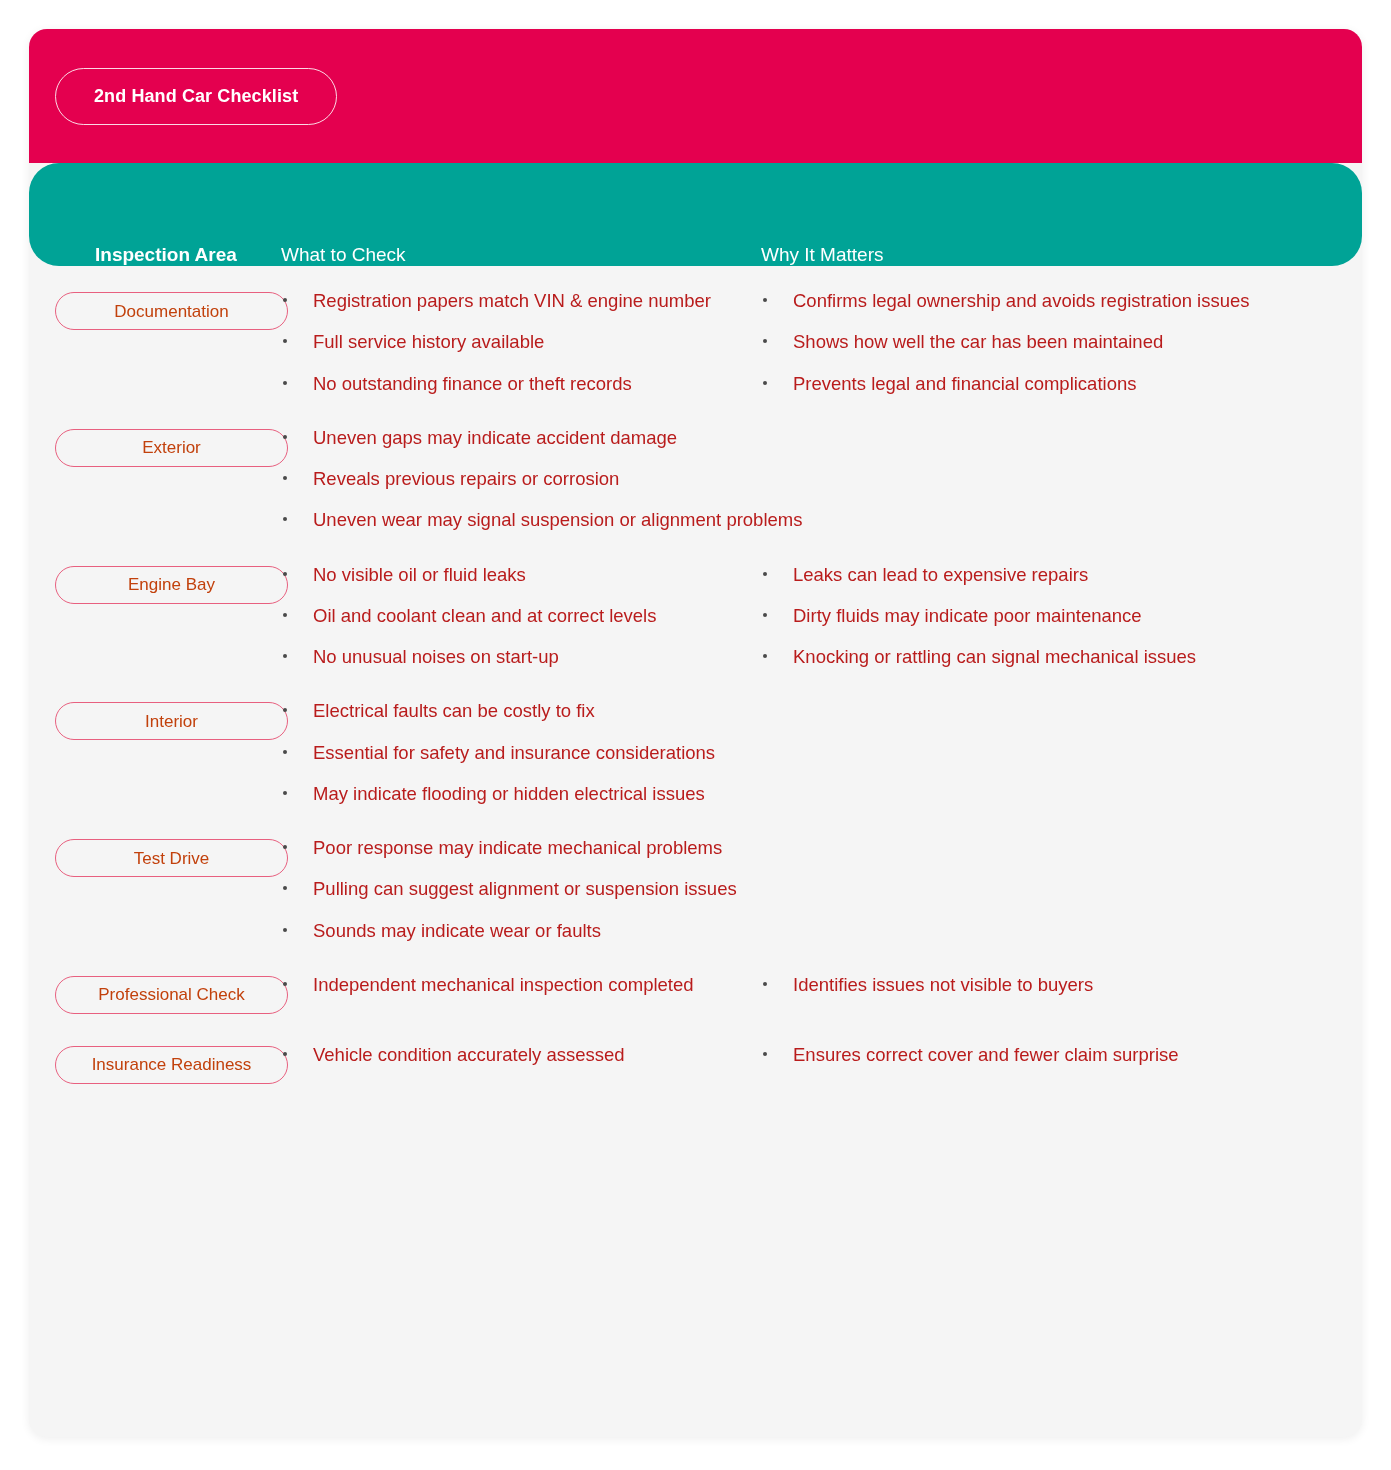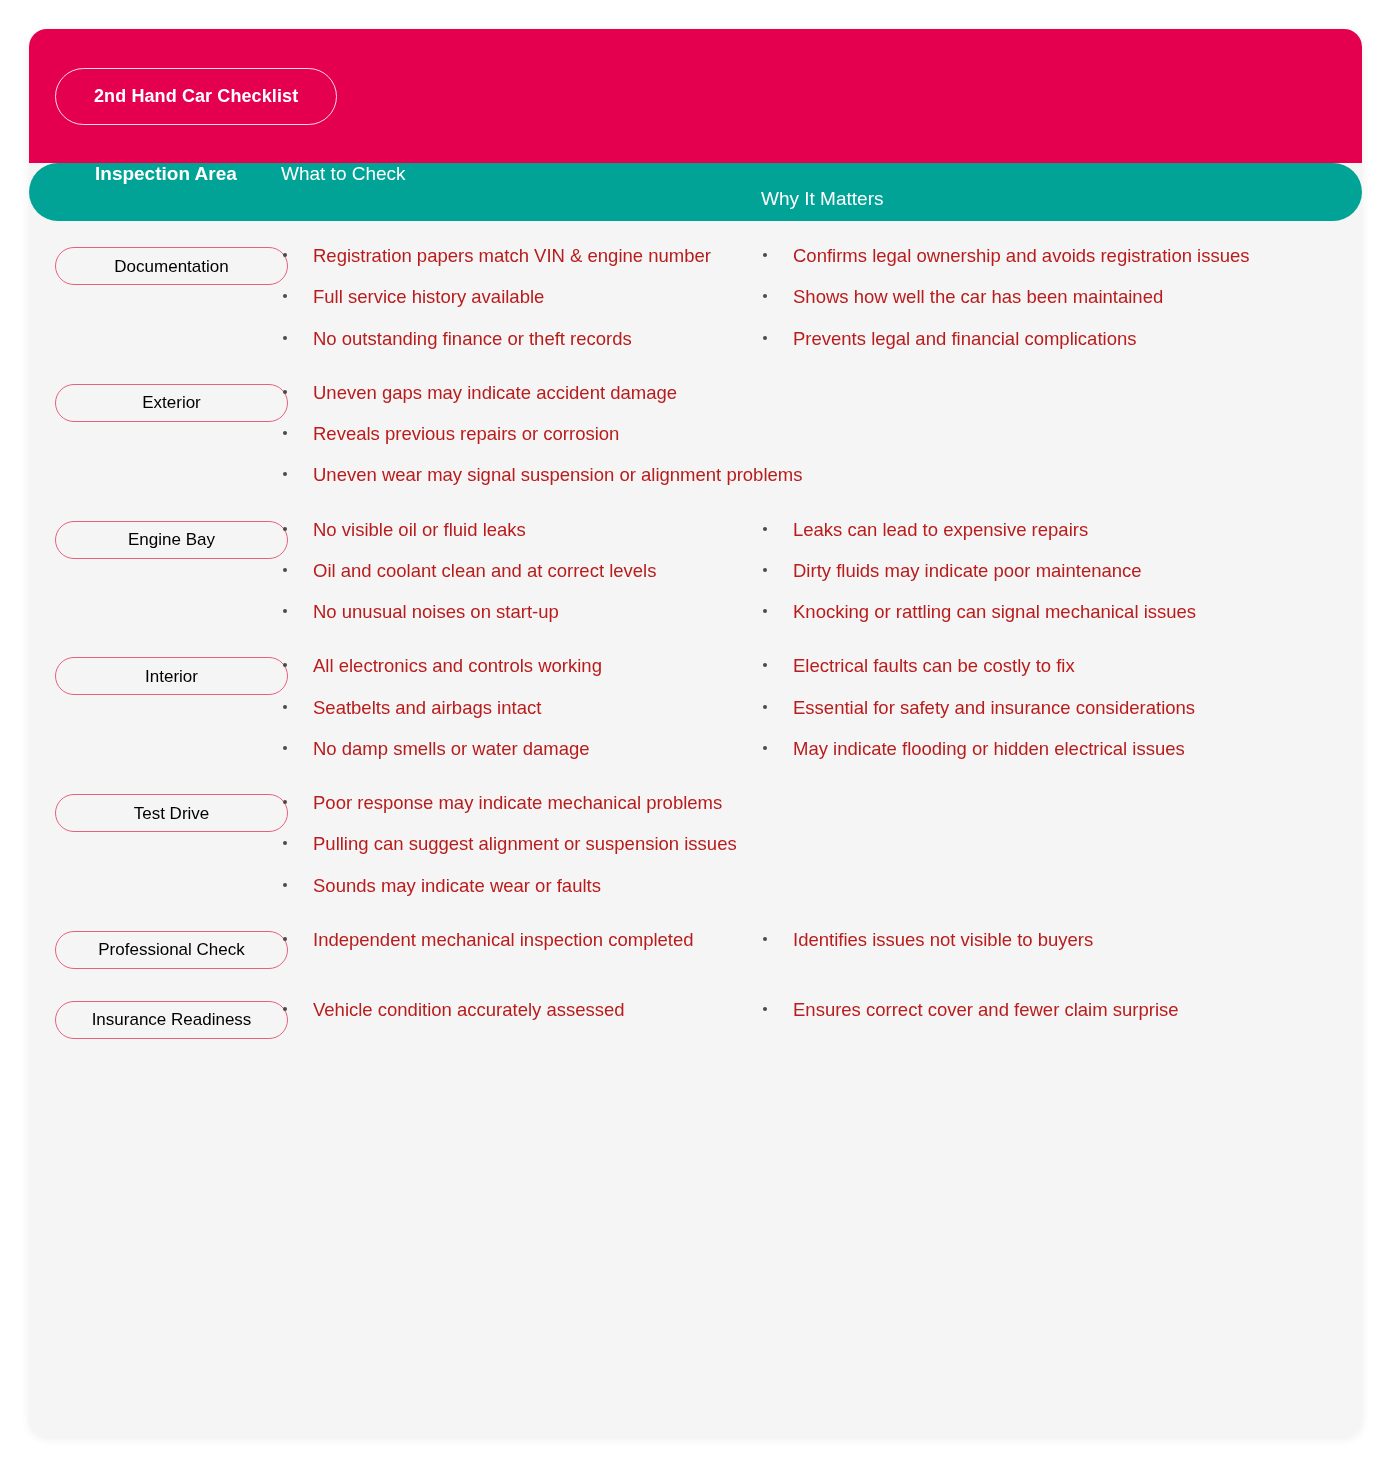--- a/index.html
+++ b/index.html
@@ -56,25 +56,25 @@
     color: #ffffff;
     font-size: 18px;
     font-weight: bold;
     letter-spacing: 0.1px;
     line-height: 1;
     white-space: nowrap;
   }
 
   
   .col-head {
-    height: 58px;
+    height: 103px;
     background: #00a396;
     flex: 0 0 auto;
     display: flex;
-    align-items: flex-start;
+    align-items: flex-end;
     box-sizing: border-box;
     border-radius: 30px;
   }
   .col-head .c1 { width: 252px; padding-left: 66px; box-sizing: border-box; }
   .col-head .c2 { width: 480px; box-sizing: border-box; }
   .col-head .c3 { flex: 1; box-sizing: border-box; margin-top: 25px; }
   .col-head .c1 span {
     color: #ffffff;
     font-size: 19px;
     font-weight: bold;
@@ -112,21 +112,21 @@
     border-radius: 999px;
     height: 38px;
     width: 233px;
     display: flex;
     align-items: center;
     justify-content: center;
     box-sizing: border-box;
     background: transparent;
   }
   .area-pill span {
-    color: #000000;
+    color: #c2410c;
     font-size: 17px;
     font-weight: normal;
     line-height: 1;
     white-space: nowrap;
   }
 
   .cell-check {
     width: 480px;
     flex: 0 0 480px;
     box-sizing: border-box;
@@ -242,27 +242,20 @@
               <li><span class="dot"></span><span>Knocking or rattling can signal mechanical issues</span></li>
             </ul>
           </div>
         </div>
         <div class="row">
           <div class="cell-area">
             <div class="area-pill">
               <span>Interior</span>
             </div>
           </div>
-          <div class="cell-check">
-            <ul class="bullets">
-              <li><span class="dot"></span><span>All electronics and controls working</span></li>
-              <li><span class="dot"></span><span>Seatbelts and airbags intact</span></li>
-              <li><span class="dot"></span><span>No damp smells or water damage</span></li>
-            </ul>
-          </div>
           <div class="cell-why">
             <ul class="bullets">
               <li><span class="dot"></span><span>Electrical faults can be costly to fix</span></li>
               <li><span class="dot"></span><span>Essential for safety and insurance considerations</span></li>
               <li><span class="dot"></span><span>May indicate flooding or hidden electrical issues</span></li>
             </ul>
           </div>
         </div>
         <div class="row">
           <div class="cell-area">

